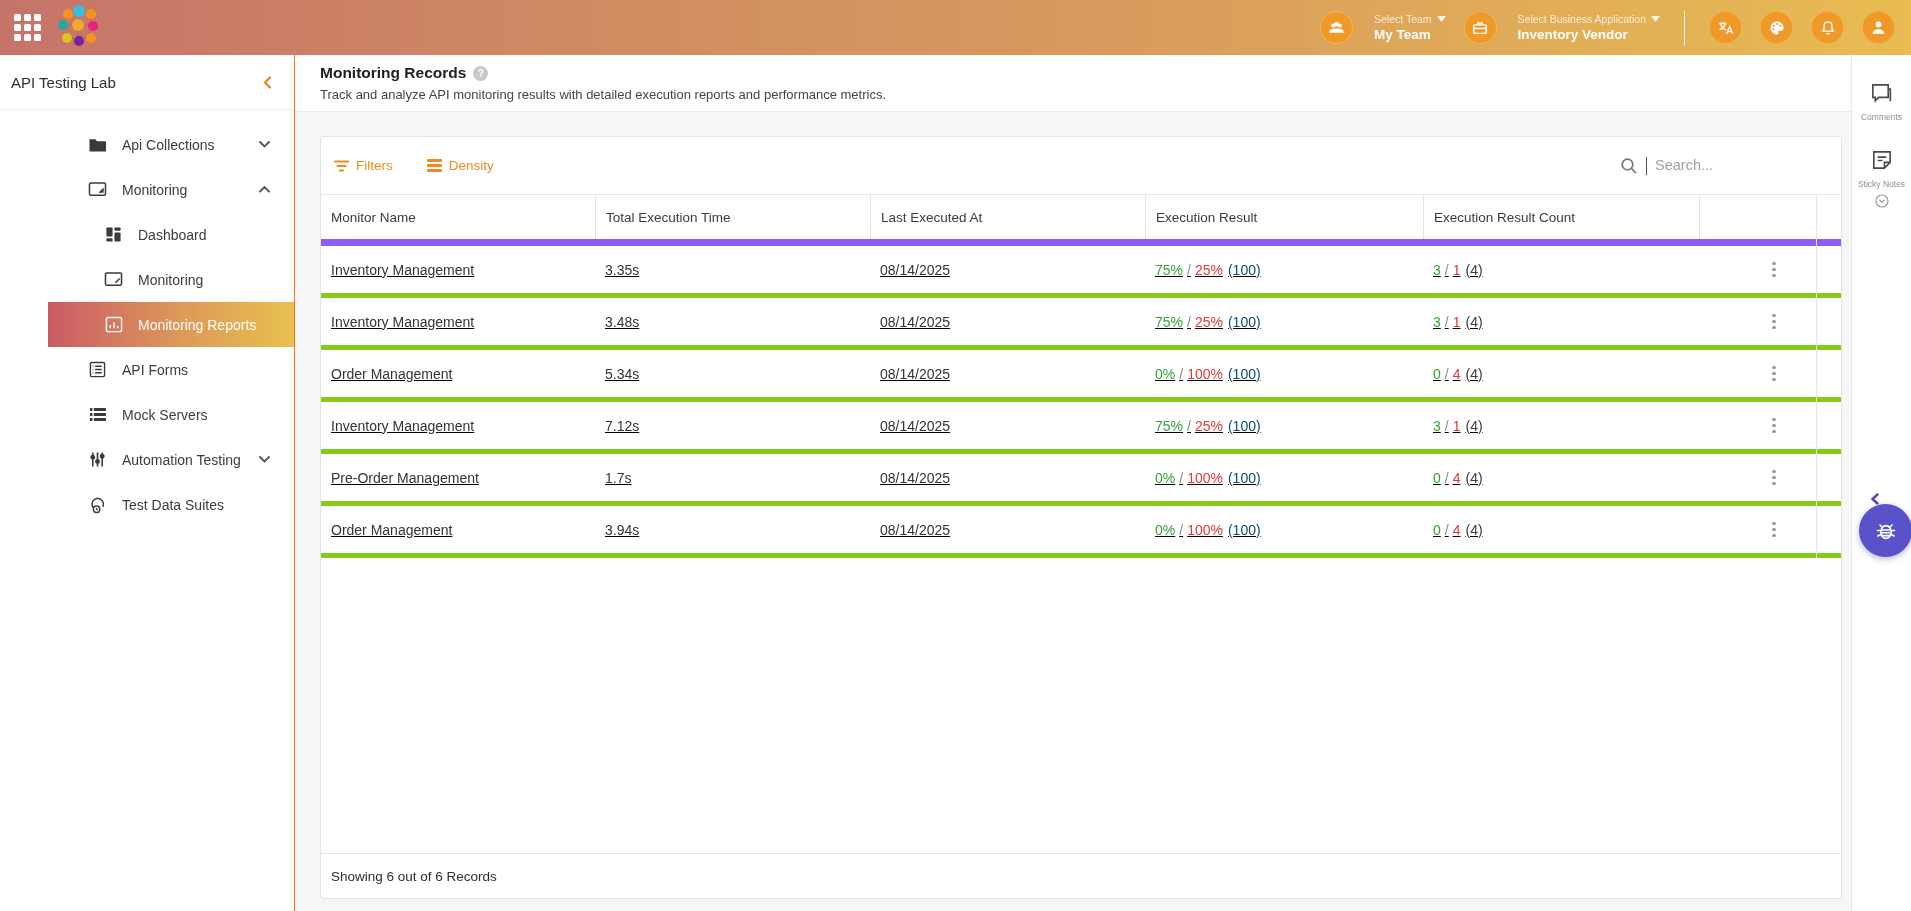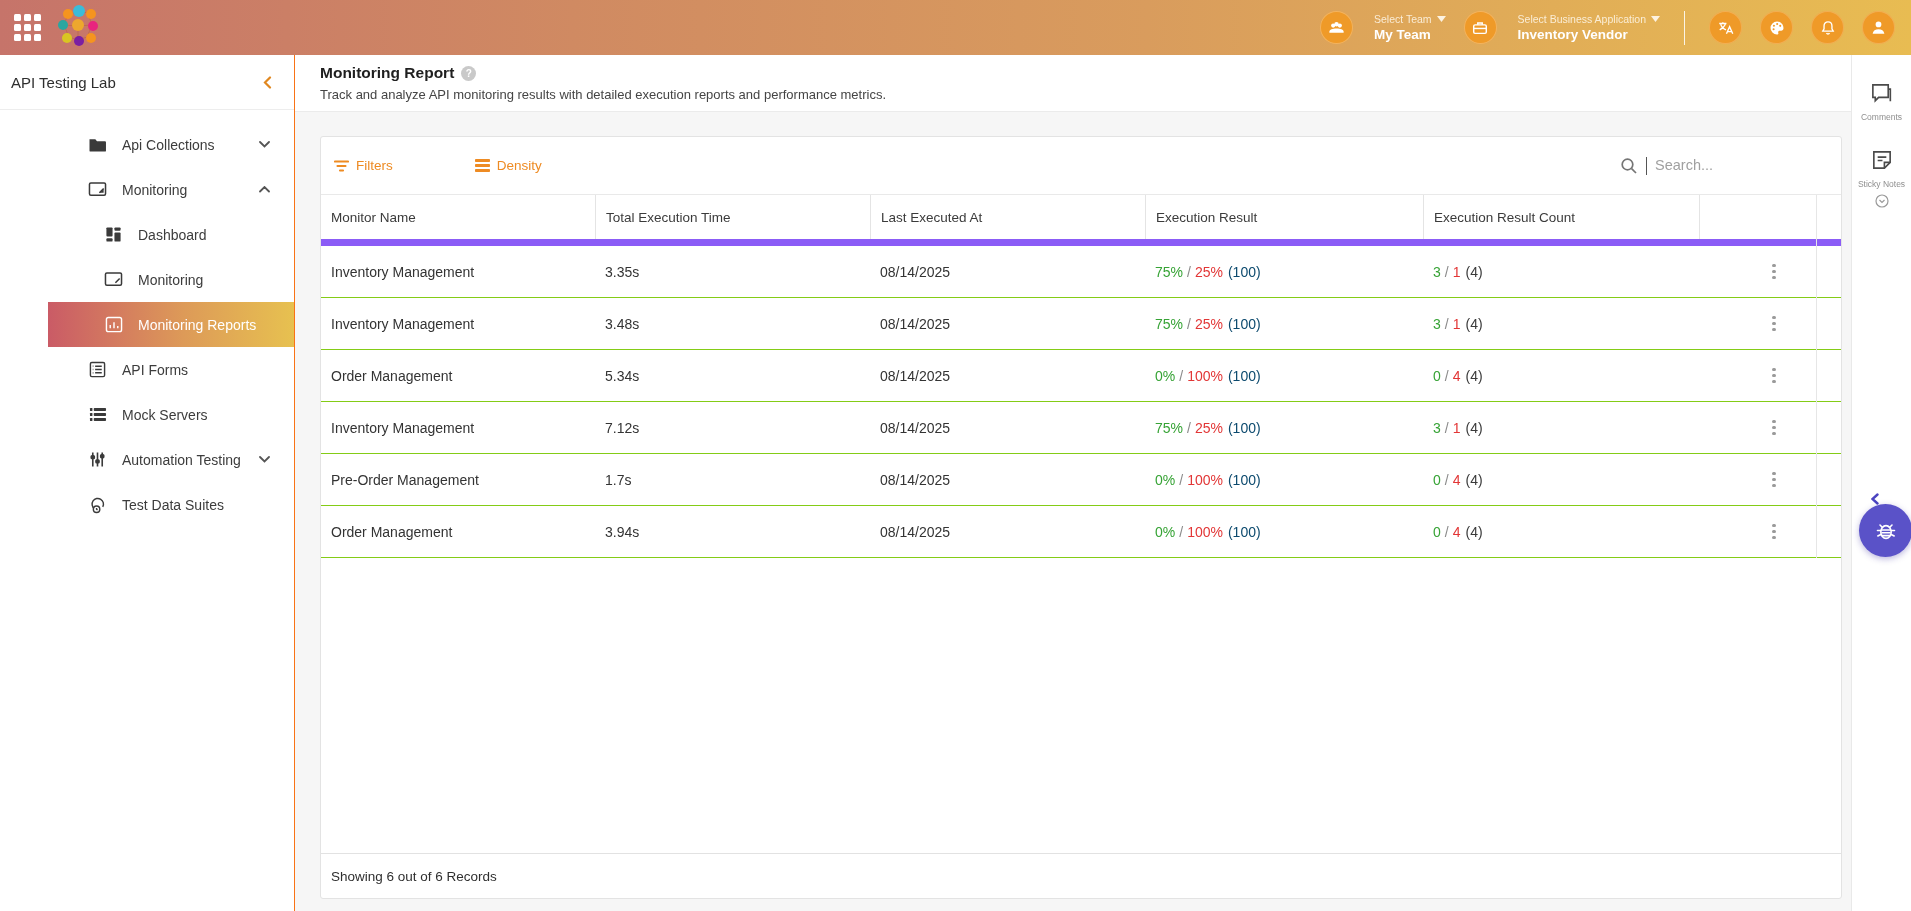--- a/index.html
+++ b/index.html
@@ -53,37 +53,37 @@
   .ph-titlerow { display:flex; align-items:center; gap:7px; }
   .ph-title { font-size:15.5px; font-weight:700; color:#1f1f1f; }
   .help-badge { width:15px; height:15px; border-radius:50%; background:#c9c9c9; color:#fff;
     font-size:10px; font-weight:700; display:flex; align-items:center; justify-content:center; }
   .ph-sub { margin-top:5px; font-size:13px; color:#454545; }
   .content { flex:1; padding:24px 9px 12px 25px; min-height:0; }
 
   .card { background:#fff; border:1px solid #e3e3e3; border-radius:3px; height:763px;
     display:flex; flex-direction:column; }
   .toolbar { height:58px; flex:0 0 58px; border-bottom:1px solid #e9e9e9;
-    display:flex; align-items:center; padding:0 16px 0 13px;gap:48px; }
+    display:flex; align-items:center; padding:0 16px 0 13px; }
   .tool-btn { display:flex; align-items:center; gap:7px; color:#ee8b23; font-size:13.5px;
     cursor:pointer; margin-right:34px; }
   .search { margin-left:auto; display:flex; align-items:flex-start; gap:8px; }
   .caret-line { width:1px; height:18px; background:#555; }
   .search input { border:none; outline:none; font-size:14.5px; width:170px; color:#333;
     font-family:"Liberation Sans", sans-serif; }
   .search input::placeholder { color:#a0a0a0; }
 
   .table-wrap { position:relative; }
   .vline { position:absolute; top:0; right:24px; width:1px; height:363px; background:#e6e6e6; }
   .thead, .trow { display:grid; grid-template-columns:274px 275px 275px 278px 276px 1fr; }
   .thead { height:51px; border-bottom:7px solid #8b5cf6; align-items:center; }
   .th { font-size:13.5px; color:#3b3b3b; padding-left:10px; height:100%;
     display:flex; align-items:center; }
   .th + .th { border-left:1px solid #e4e4e4; }
-  .trow { height:52px; border-bottom:1px solid #84cc16; align-items:center; }
+  .trow { height:52px; border-bottom:5px solid #84cc16; align-items:center;text-decoration:underline; }
   .td { font-size:14px; color:#333; padding-left:10px; }
   .ok { color:#36a335; }
   .bad { color:#e23636; }
   .sep { color:#8a8a8a; margin:0 4px; }
   .muted { color:#0c4a6e; margin-left:5px; }
   .dark { color:#3a3a3a; margin-left:5px; }
   .kebab { display:flex; flex-direction:column; gap:2.5px; width:14px; align-items:center;
     margin-left:58px; cursor:pointer; padding:3px 0; }
   .kebab i { width:3.2px; height:3.2px; border-radius:50%; background:#9a9a9a; }
   .spacer { flex:1; }
@@ -329,21 +329,21 @@
               </svg>
           </span>
           <span class="lbl">Test Data Suites</span>
         </div>
       </nav>
     </aside>
 
     <main class="main">
       <div class="page-header">
         <div class="ph-titlerow">
-          <span class="ph-title">Monitoring Report</span>
+          <span class="ph-title">Monitoring Records</span>
           <span class="help-badge">?</span>
         </div>
         <div class="ph-sub">Track and analyze API monitoring results with detailed execution reports and performance metrics.</div>
       </div>
 
       <div class="content">
         <div class="card">
 
           <div class="toolbar">
             <div class="tool-btn">

